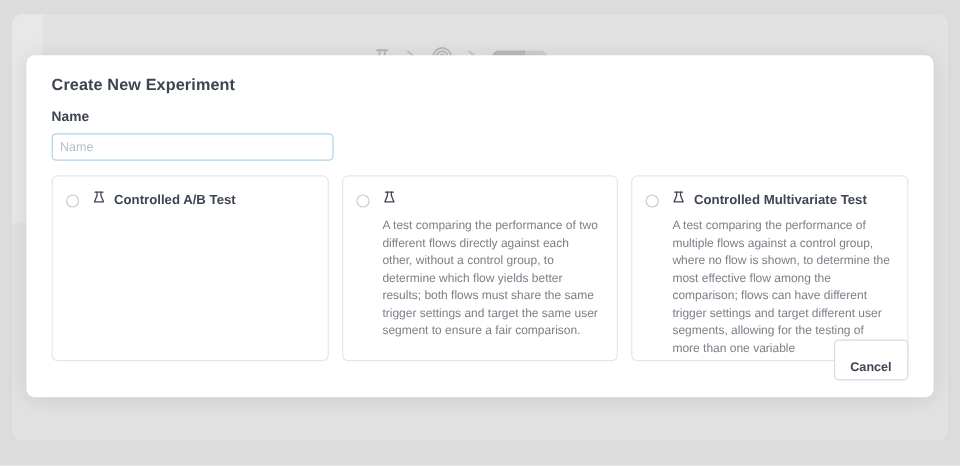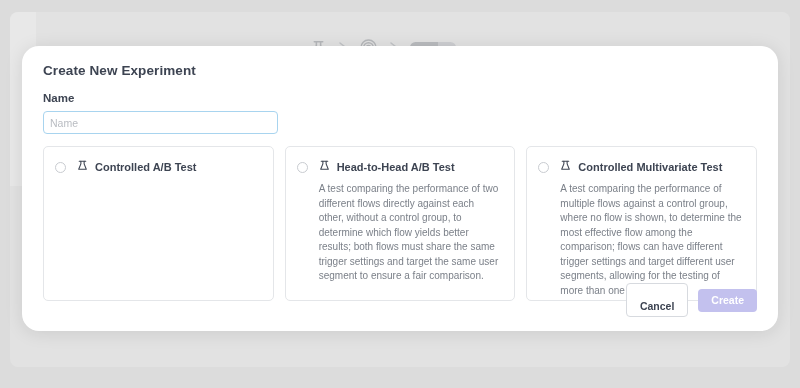--- a/index.html
+++ b/index.html
@@ -67,21 +67,21 @@
   }
 
   
   #modal {
     position: absolute;
     left: 22px;
     top: 46px;
     width: 756px;
     height: 285px;
     background: #ffffff;
-    border-radius: 17px;
+    border-radius: 7px;
     box-shadow: 0 2px 18px rgba(0,0,0,0.10);
     padding: 0;
   }
 
   #modal-title {
     position: absolute;
     left: 21px;
     top: 17px;
     font-size: 13.5px;
     font-weight: 700;
@@ -267,21 +267,20 @@
 
     <div class="option-card">
       <div class="option-head">
         <span class="radio"></span>
         <span class="flask-icon">
           <svg width="13" height="13" viewBox="0 0 24 24" fill="none" stroke="currentColor" stroke-width="2" stroke-linecap="round" stroke-linejoin="round">
             <line x1="6" y1="4" x2="18" y2="4"></line>
             <path d="M9 4v5L5 19h14L15 9V4"></path>
           </svg>
         </span>
-        <span class="option-title">Head-to-Head A/B Test</span>
       </div>
       <div class="option-desc">A test comparing the performance of two different flows directly against each other, without a control group, to determine which flow yields better results; both flows must share the same trigger settings and target the same user segment to ensure a fair comparison.</div>
     </div>
 
     <div class="option-card">
       <div class="option-head">
         <span class="radio"></span>
         <span class="flask-icon">
           <svg width="13" height="13" viewBox="0 0 24 24" fill="none" stroke="currentColor" stroke-width="2" stroke-linecap="round" stroke-linejoin="round">
             <line x1="6" y1="4" x2="18" y2="4"></line>
@@ -290,16 +289,15 @@
         </span>
         <span class="option-title">Controlled Multivariate Test</span>
       </div>
       <div class="option-desc">A test comparing the performance of multiple flows against a control group, where no flow is shown, to determine the most effective flow among the comparison; flows can have different trigger settings and target different user segments, allowing for the testing of more than one variable</div>
     </div>
 
   </div>
 
   <div id="modal-footer">
     <button id="cancel-button">Cancel</button>
-    <button id="create-button" disabled="">Create</button>
   </div>
 
 </div>
 
 </body></html>

